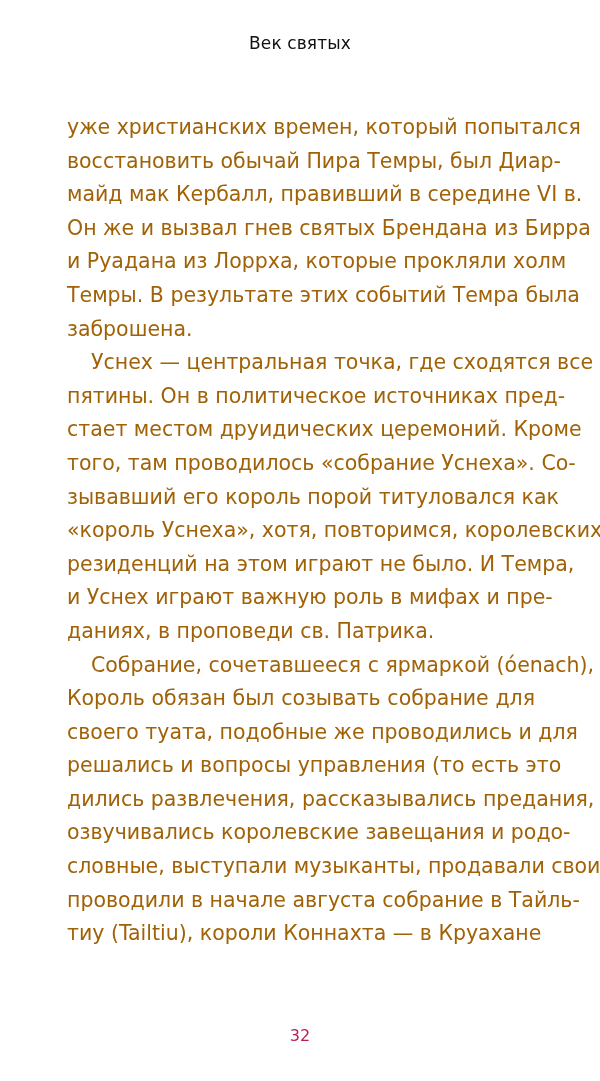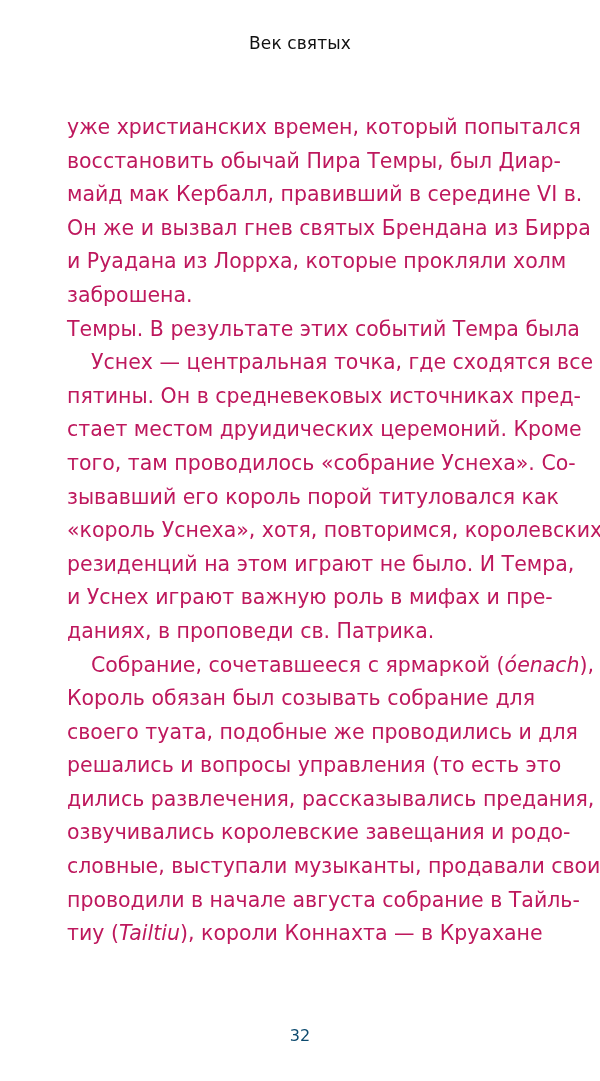--- a/index.html
+++ b/index.html
@@ -32,62 +32,61 @@
       width: 468px;
     }
     .line {
       display: block;
       height: 33.6px;
       line-height: 33.6px;
       font-size: 20.5px;
       white-space: nowrap;
       text-align: justify;
       text-align-last: justify;
-      color: #be185d;
+      color: #a16207;
     }
     .line.last {
       text-align-last: left;
     }
     .line.indent {
       padding-left: 24px;
     }
     .it {
-      font-style: italic;
     }
     .folio {
       position: absolute;
       top: 1026px;
       left: 0;
       width: 600px;
       text-align: center;
       font-size: 16px;
-      color: #0c4a6e;
+      color: #be185d;
     }
   </style>
 </head>
 <body>
 
 <div>
   <div class="running-head">Век святых</div>
 
   <div class="text-block">
 
     <div>
       <span class="line">уже христианских времен, который попытался</span>
       <span class="line">восстановить обычай Пира Темры, был Диар-</span>
       <span class="line">майд мак Кербалл, правивший в середине VI в.</span>
       <span class="line">Он же и вызвал гнев святых Брендана из Бирра</span>
       <span class="line">и Руадана из Лоррха, которые прокляли холм</span>
+      <span class="line">Темры. В результате этих событий Темра была</span>
       <span class="line last">заброшена.</span>
-      <span class="line">Темры. В результате этих событий Темра была</span>
     </div>
 
     <div>
       <span class="line indent">Уснех — центральная точка, где сходятся все</span>
-      <span class="line">пятины. Он в средневековых источниках пред-</span>
+      <span class="line">пятины. Он в политическое источниках пред-</span>
       <span class="line">стает местом друидических церемоний. Кроме</span>
       <span class="line">того, там проводилось «собрание Уснеха». Со-</span>
       <span class="line">зывавший его король порой титуловался как</span>
       <span class="line">«король Уснеха», хотя, повторимся, королевских</span>
       <span class="line">резиденций на этом играют не было. И Темра,</span>
       <span class="line">и Уснех играют важную роль в мифах и пре-</span>
       <span class="line last">даниях, в проповеди св. Патрика.</span>
     </div>
 
     <div>

